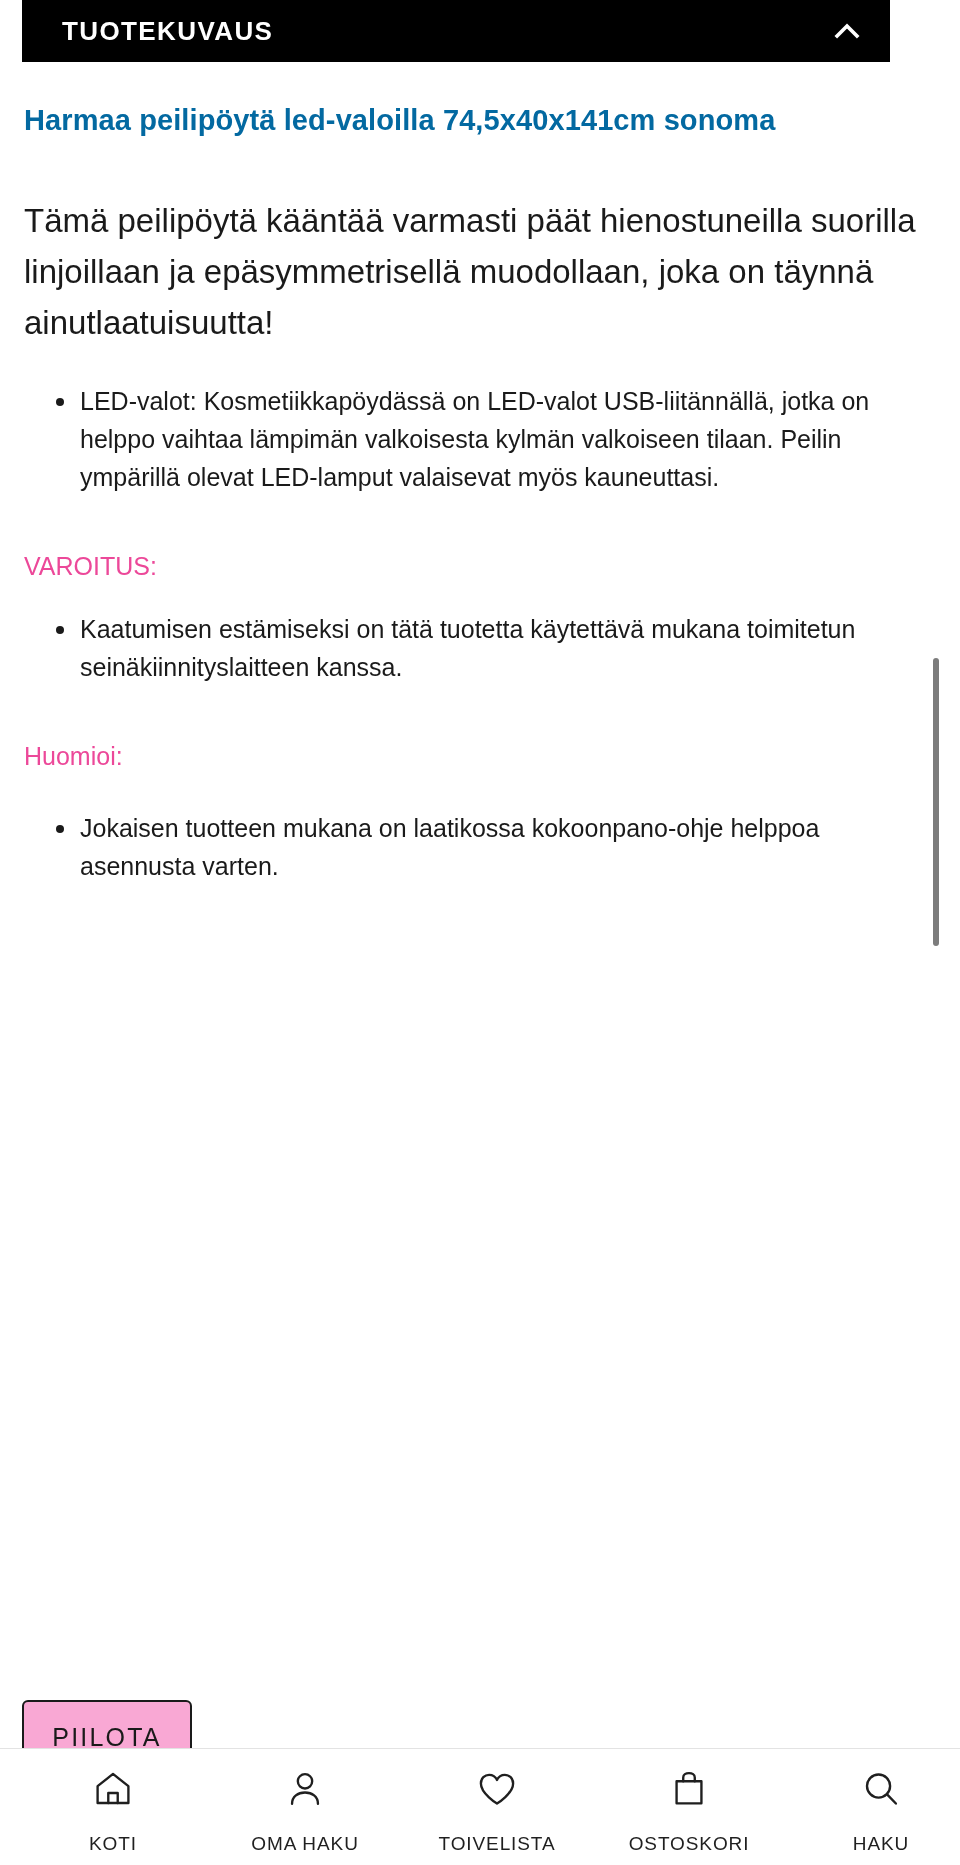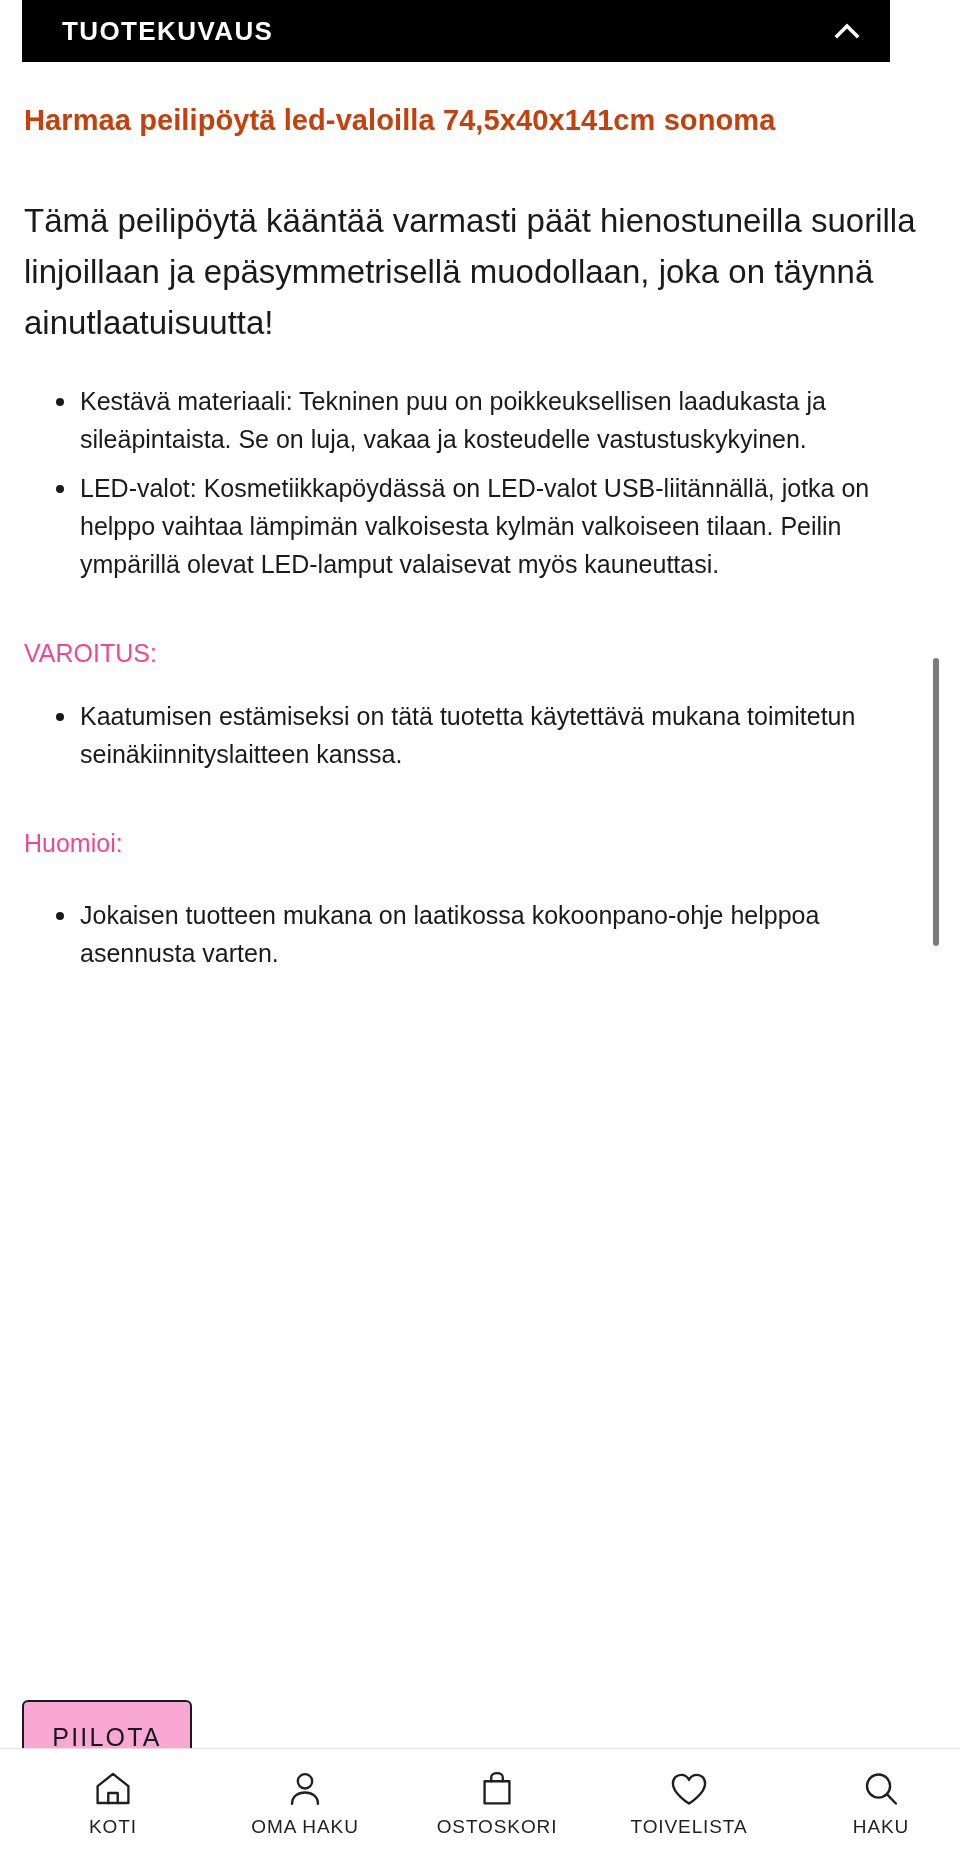--- a/index.html
+++ b/index.html
@@ -50,21 +50,21 @@
     padding: 0 26px 0 24px;
   }
 
   .product-title {
     font-size: 29px;
     font-weight: 700;
     line-height: 1.38;
     letter-spacing: 0.1px;
     margin: 38px 0 0 0;
     max-width: 880px;
-    color: #c2410c;
+    color: #0369a1;
   }
 
   .intro {
     font-size: 33px;
     line-height: 1.54;
     margin: 56px 0 0 0;
     max-width: 895px;
     color: #1a1a1a;
     font-weight: 400;
   }
@@ -145,21 +145,21 @@
     align-items: flex-start;
     z-index: 5;
   }
   .nav-item {
     flex: 1 1 0;
     display: flex;
     flex-direction: column;
     align-items: center;
     justify-content: flex-start;
     padding-top: 19px;
-    gap: 6px;
+    gap: 23px;
     background: none;
     border: none;
     cursor: pointer;
     margin-left: 34px;
   }
   .nav-icon {
     width: 42px; height: 42px;
     display: block;
   }
   .nav-icon svg { display: block; width: 100%; height: 100%; }
@@ -182,21 +182,20 @@
   </span>
 </div>
 
 <div class="panel">
 
   <h2 class="product-title">Harmaa peilipöytä led-valoilla 74,5x40x141cm sonoma</h2>
 
   <p class="intro">Tämä peilipöytä kääntää varmasti päät hienostuneilla suorilla linjoillaan ja epäsymmetrisellä muodollaan, joka on täynnä ainutlaatuisuutta!</p>
 
   <ul class="bullets">
-    <li>Kestävä materiaali: Tekninen puu on poikkeuksellisen laadukasta ja sileäpintaista. Se on luja, vakaa ja kosteudelle vastustuskykyinen.</li>
     <li>LED-valot: Kosmetiikkapöydässä on LED-valot USB-liitännällä, jotka on helppo vaihtaa lämpimän valkoisesta kylmän valkoiseen tilaan. Peilin ympärillä olevat LED-lamput valaisevat myös kauneuttasi.</li>
   </ul>
 
   <p class="section-label">VAROITUS:</p>
 
   <ul class="bullets tight">
     <li>Kaatumisen estämiseksi on tätä tuotetta käytettävä mukana toimitetun seinäkiinnityslaitteen kanssa.</li>
   </ul>
 
   <p class="section-label">Huomioi:</p>
@@ -230,39 +229,39 @@
         <circle cx="12" cy="7.6" r="4.1"></circle>
         <path d="M4.6 20.4 C4.6 16.2 8 14 12 14 C16 14 19.4 16.2 19.4 20.4"></path>
       </svg>
     </span>
     <span class="nav-label">OMA HAKU</span>
   </button>
 
   <button class="nav-item">
     <span class="nav-icon">
       <svg viewBox="0 0 24 24" fill="none" stroke="#1f1f1f" stroke-width="1.35" stroke-linecap="round" stroke-linejoin="round" aria-hidden="true">
+        <path d="M12 20.3 C12 20.3 2.8 14.6 2.8 8.8 C2.8 5.9 5.0 3.9 7.5 3.9 C9.5 3.9 11.2 5.1 12 6.8 C12.8 5.1 14.5 3.9 16.5 3.9 C19.0 3.9 21.2 5.9 21.2 8.8 C21.2 14.6 12 20.3 12 20.3 Z"></path>
+      </svg>
+    </span>
+    <span class="nav-label">TOIVELISTA</span>
+  </button>
+
+  <button class="nav-item">
+    <span class="nav-icon">
+      <svg viewBox="0 0 24 24" fill="none" stroke="#1f1f1f" stroke-width="1.35" stroke-linecap="round" stroke-linejoin="round" aria-hidden="true">
         <rect x="4.9" y="7.6" width="14.2" height="12.6"></rect>
         <path d="M8.7 7.6 V5.4 C8.7 3.9 10.2 2.9 12 2.9 C13.8 2.9 15.3 3.9 15.3 5.4 V7.6"></path>
       </svg>
     </span>
     <span class="nav-label">OSTOSKORI</span>
   </button>
 
   <button class="nav-item">
     <span class="nav-icon">
       <svg viewBox="0 0 24 24" fill="none" stroke="#1f1f1f" stroke-width="1.35" stroke-linecap="round" stroke-linejoin="round" aria-hidden="true">
-        <path d="M12 20.3 C12 20.3 2.8 14.6 2.8 8.8 C2.8 5.9 5.0 3.9 7.5 3.9 C9.5 3.9 11.2 5.1 12 6.8 C12.8 5.1 14.5 3.9 16.5 3.9 C19.0 3.9 21.2 5.9 21.2 8.8 C21.2 14.6 12 20.3 12 20.3 Z"></path>
-      </svg>
-    </span>
-    <span class="nav-label">TOIVELISTA</span>
-  </button>
-
-  <button class="nav-item">
-    <span class="nav-icon">
-      <svg viewBox="0 0 24 24" fill="none" stroke="#1f1f1f" stroke-width="1.35" stroke-linecap="round" stroke-linejoin="round" aria-hidden="true">
         <circle cx="10.6" cy="10.3" r="6.6"></circle>
         <line x1="15.6" y1="15.2" x2="20.5" y2="20.3"></line>
       </svg>
     </span>
     <span class="nav-label">HAKU</span>
   </button>
 
 </nav>
 
 </body></html>

